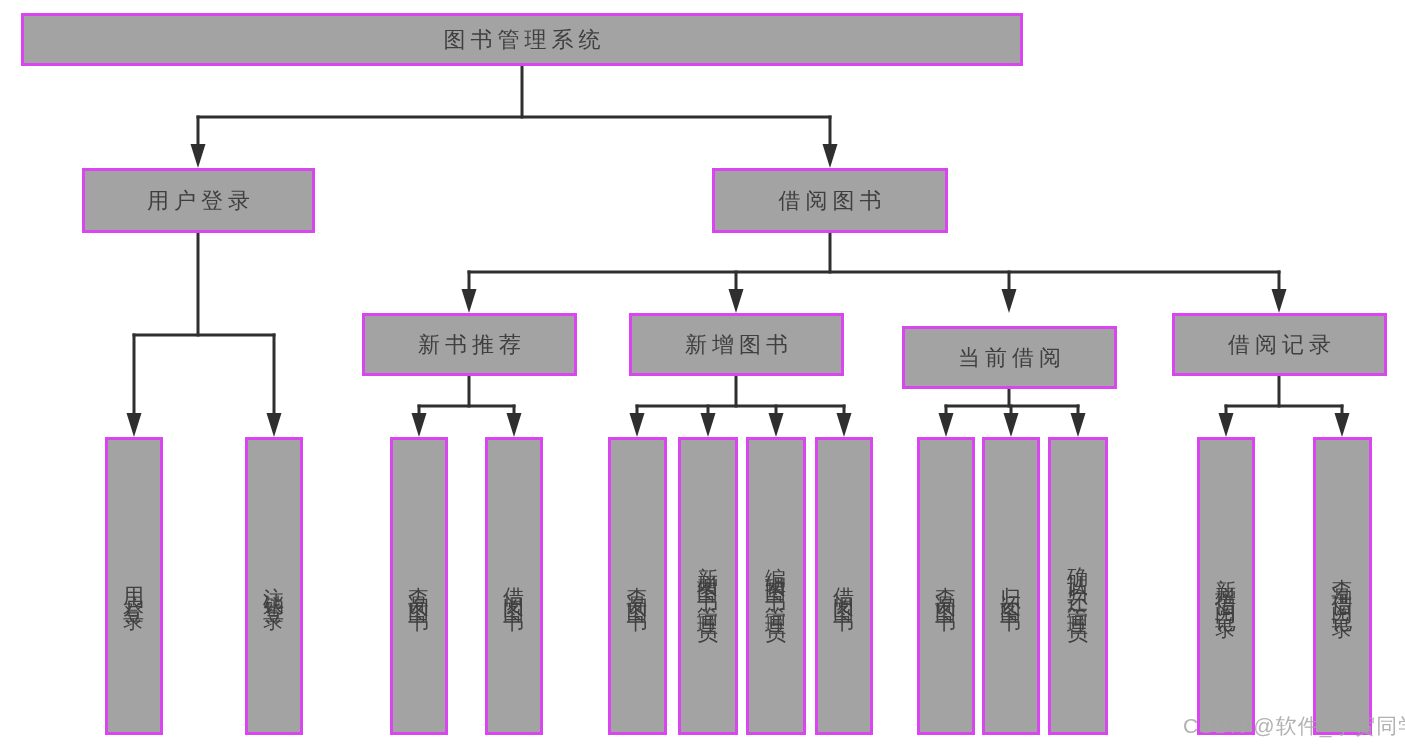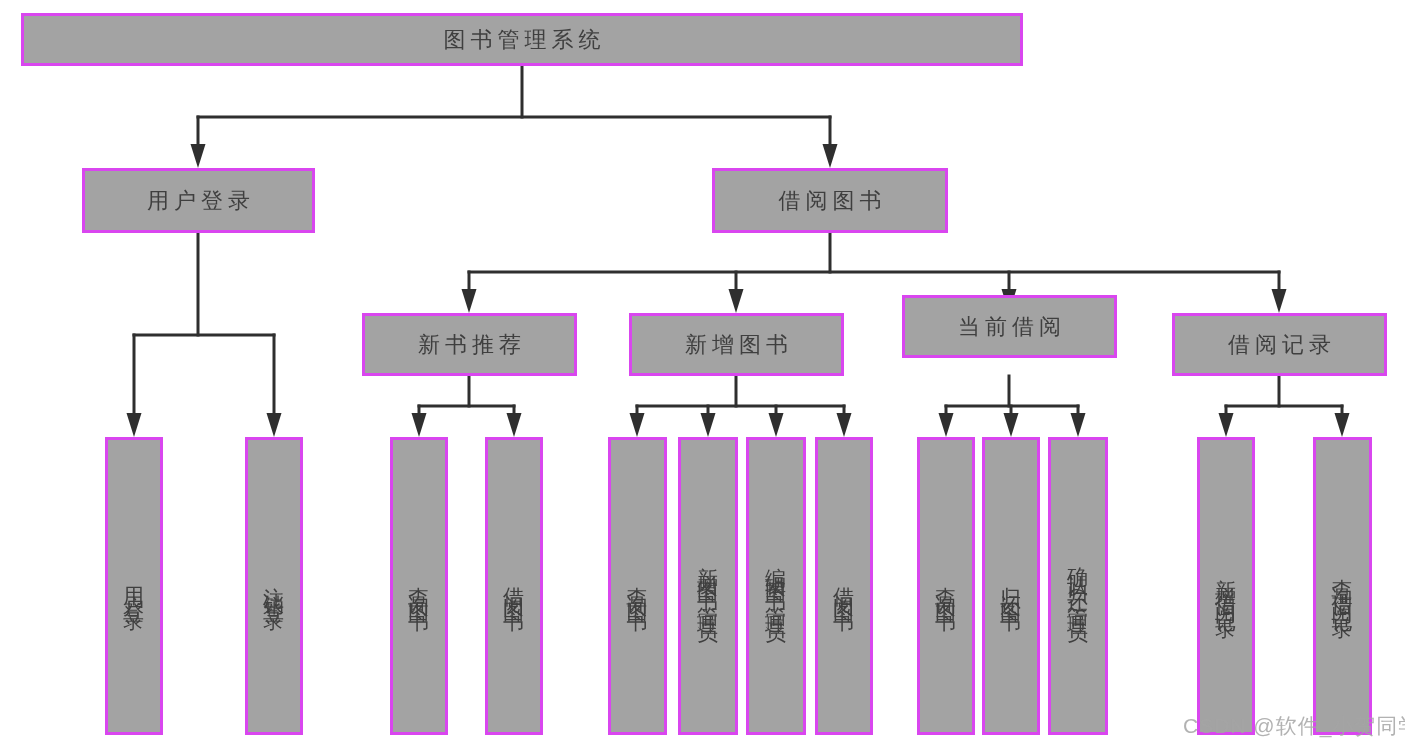--- a/index.html
+++ b/index.html
@@ -126,21 +126,21 @@
     </g>
   </svg>
 
   <div class="node hlabel" style="left:21px; top:13px; width:1002px; height:53px;">图书管理系统</div>
 
   <div class="node hlabel" style="left:82px; top:168px; width:233px; height:65px;">用户登录</div>
   <div class="node hlabel" style="left:712px; top:168px; width:236px; height:65px;">借阅图书</div>
 
   <div class="node hlabel" style="left:362px; top:313px; width:215px; height:63px;">新书推荐</div>
   <div class="node hlabel" style="left:629px; top:313px; width:215px; height:63px;">新增图书</div>
-  <div class="node hlabel" style="left:902px; top:295px; width:215px; height:63px;text-align:center;">当前借阅</div>
+  <div class="node hlabel" style="left:902px; top:326px; width:215px; height:63px;text-align:center;">当前借阅</div>
   <div class="node hlabel" style="left:1172px; top:313px; width:215px; height:63px;">借阅记录</div>
 
   <div class="node leaf" style="left:105px; top:437px; width:58px; height:298px;">用户登录</div>
   <div class="node leaf" style="left:245px; top:437px; width:58px; height:298px;">注销登录</div>
 
   <div class="node leaf" style="left:390px; top:437px; width:58px; height:298px;">查询图书</div>
   <div class="node leaf" style="left:485px; top:437px; width:58px; height:298px;">借阅图书</div>
 
   <div class="node leaf" style="left:608px; top:437px; width:59px; height:298px;">查询图书</div>
   <div class="node leaf" style="left:678px; top:437px; width:60px; height:298px;">新增图书（管理员）</div>

